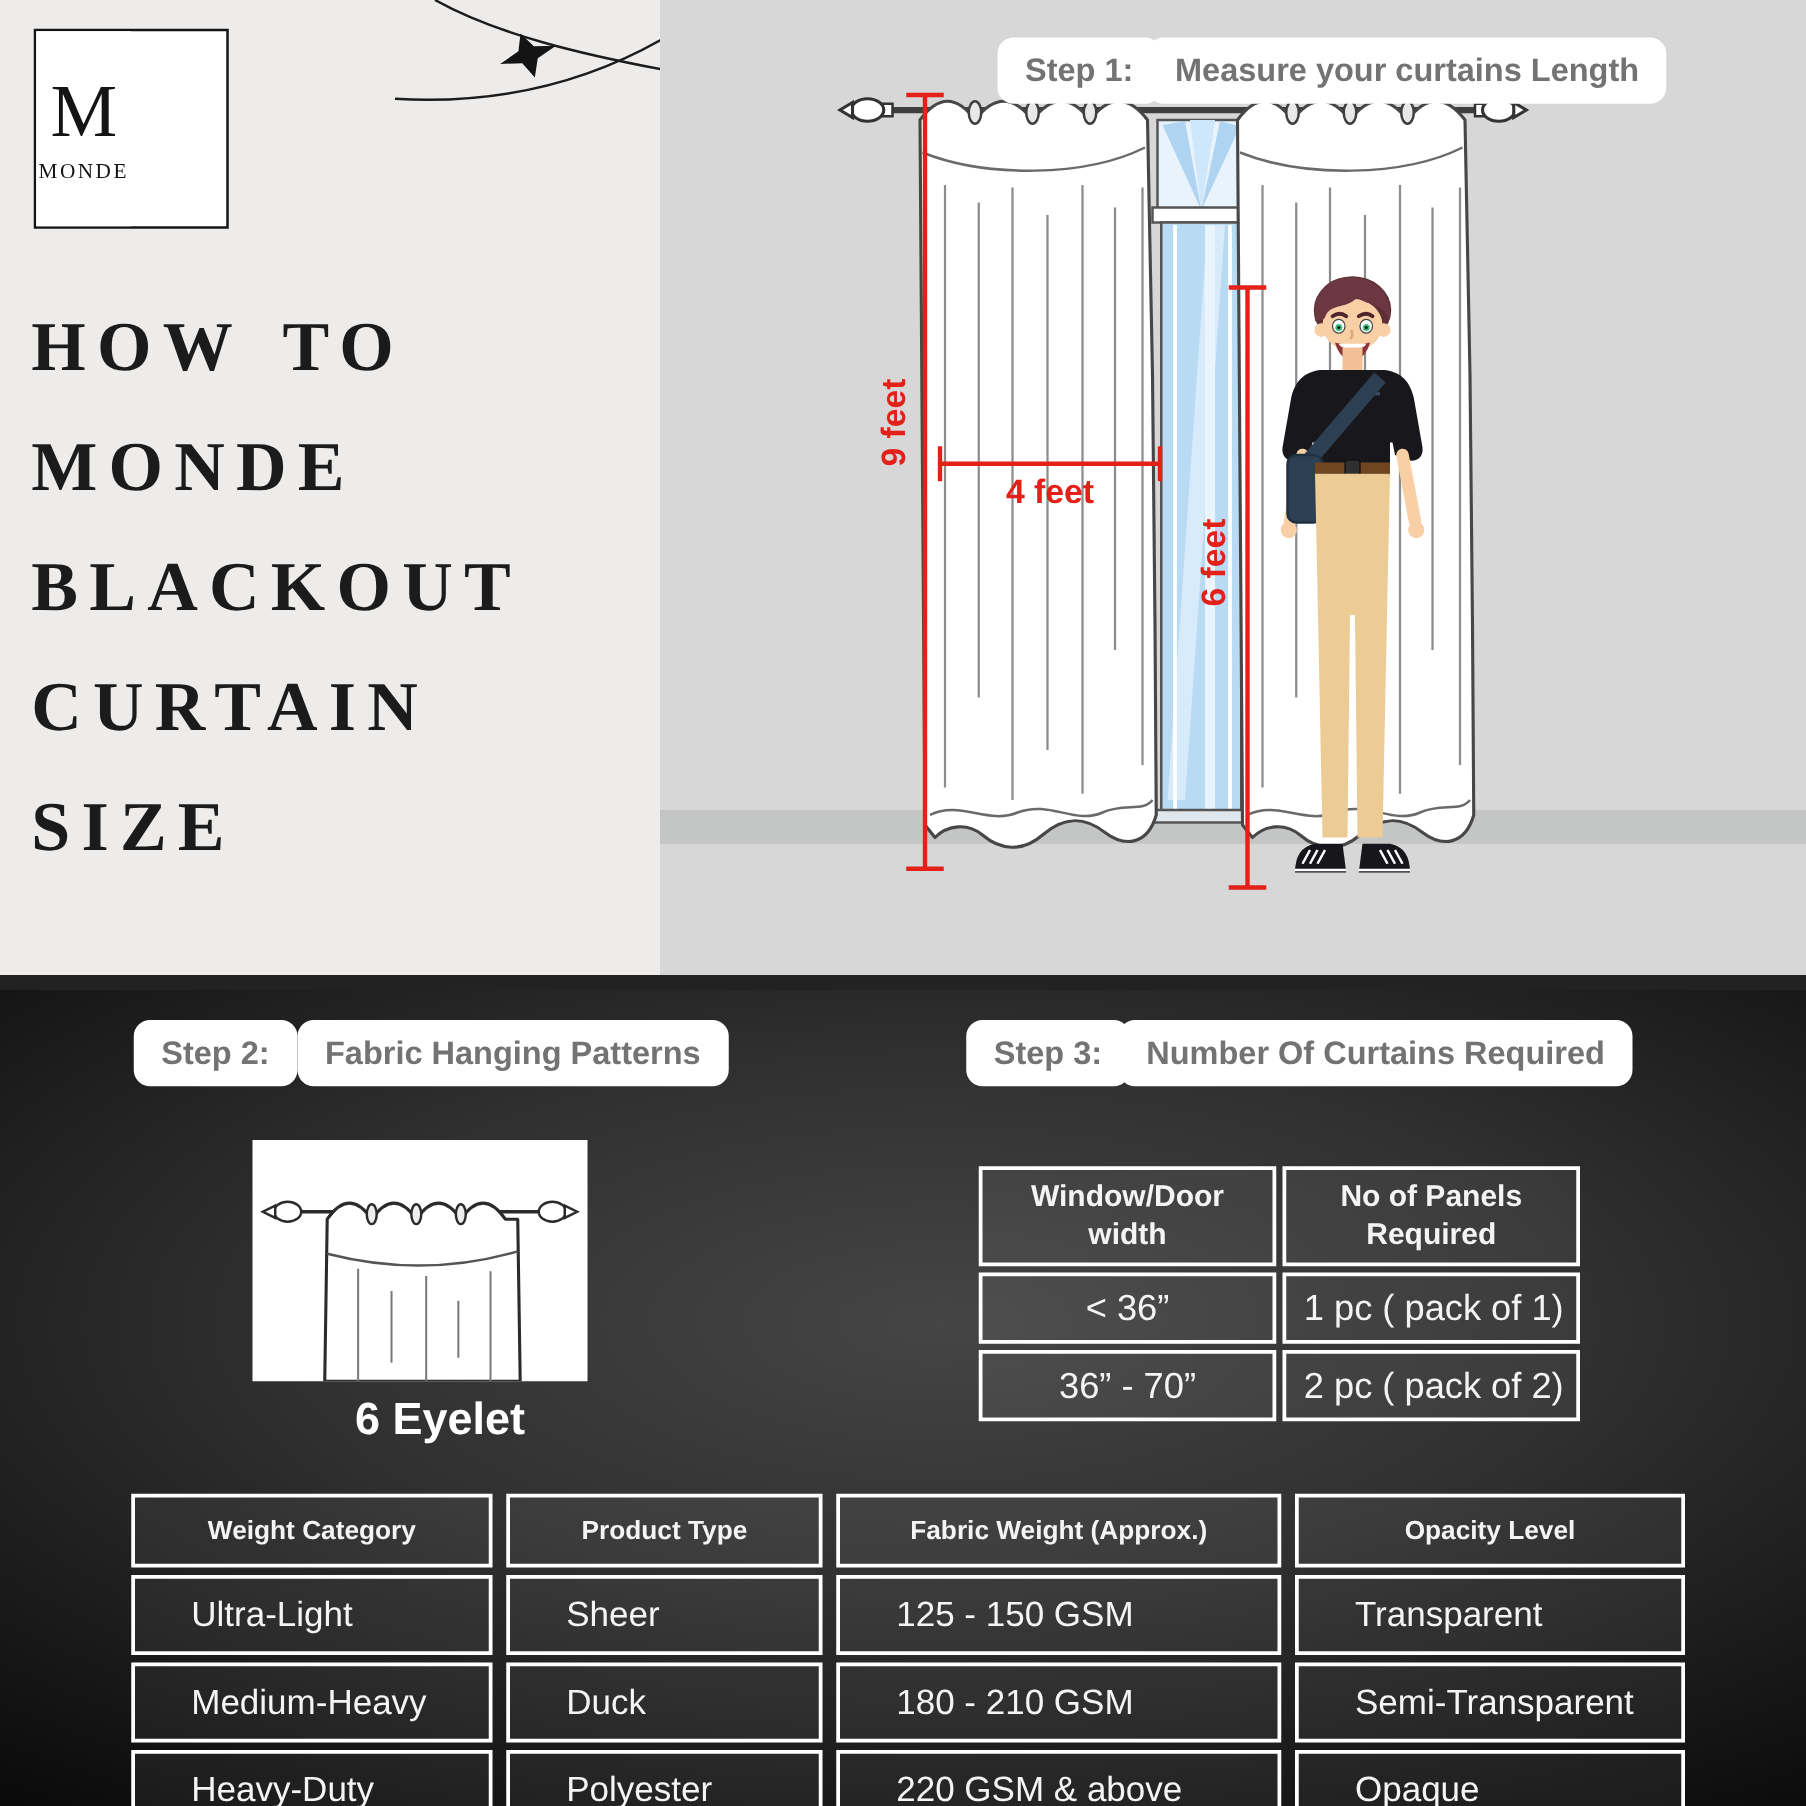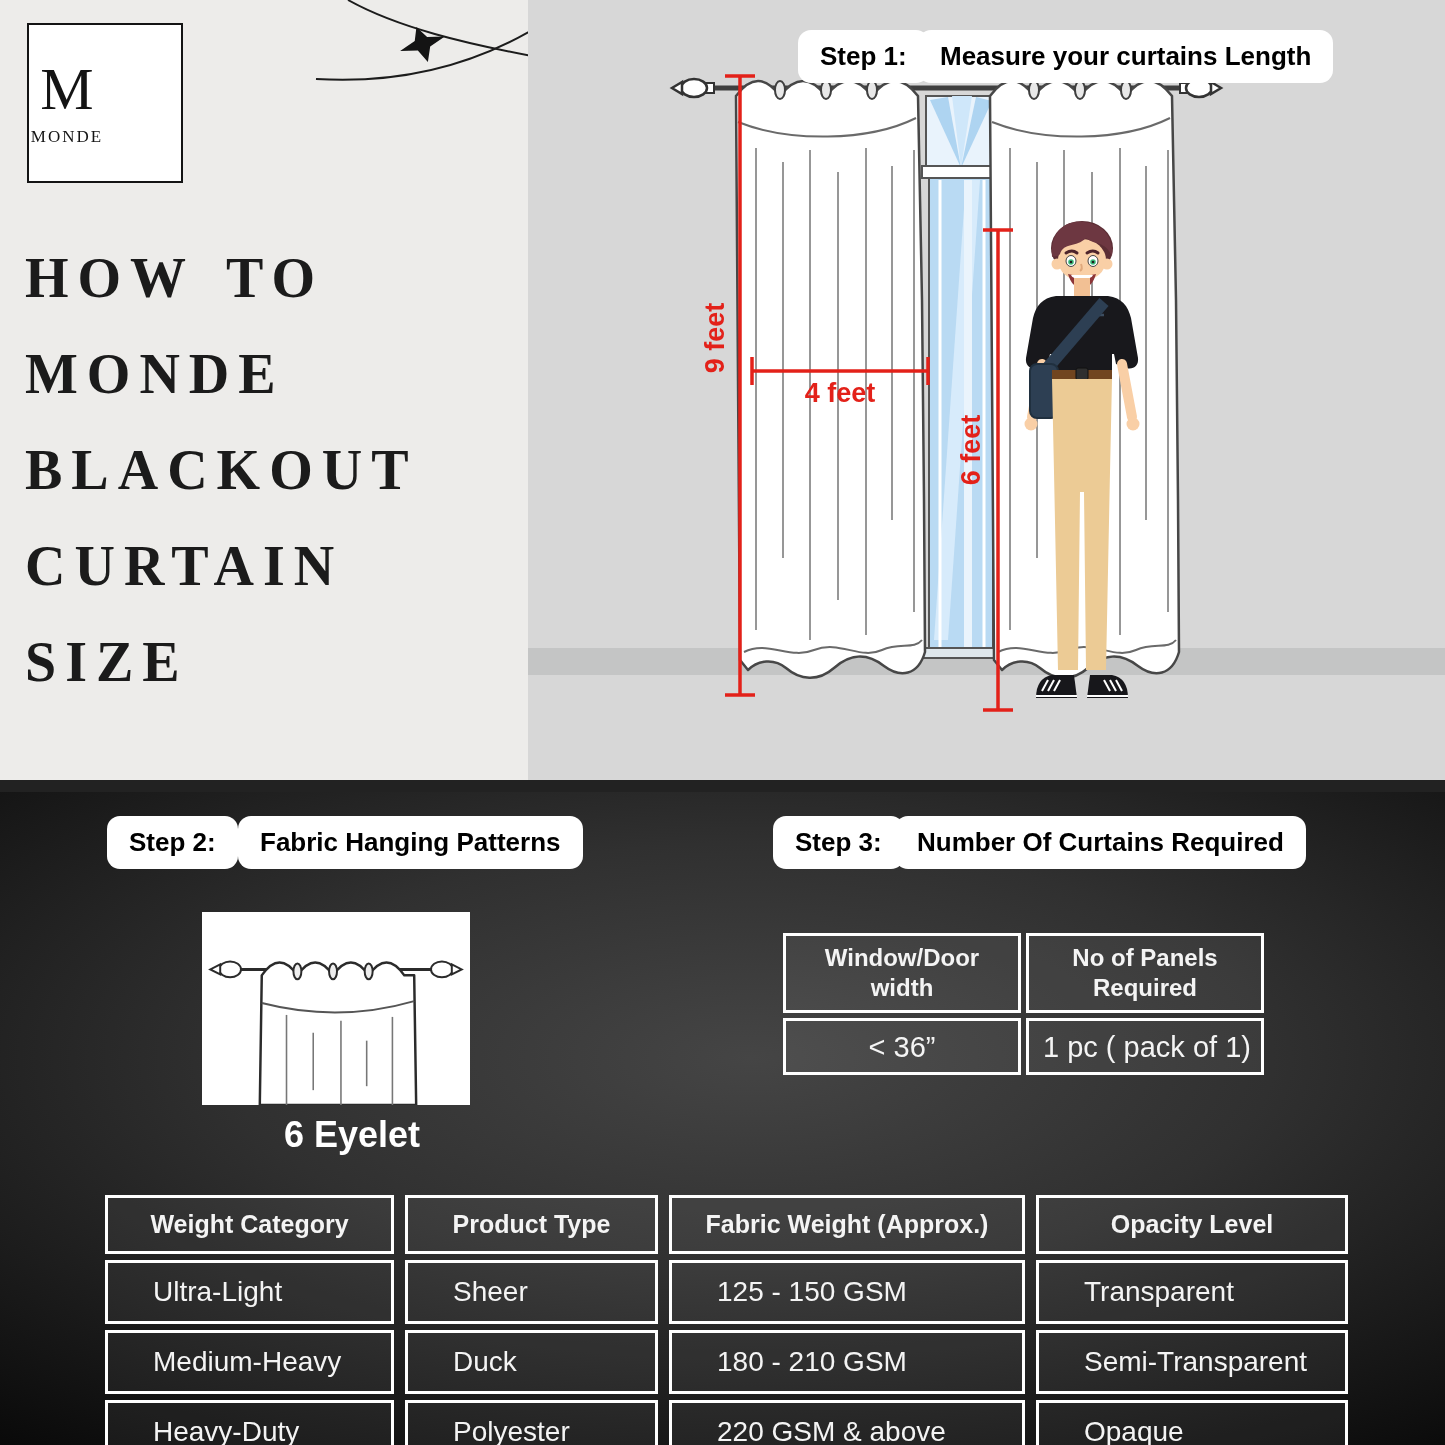--- a/index.html
+++ b/index.html
@@ -19,21 +19,21 @@
   .logo .initial{font-family:"Liberation Serif",serif;font-size:60px;line-height:60px;font-weight:400;}
   .logo .word{font-family:"Liberation Serif",serif;font-size:17px;letter-spacing:2px;margin-top:8px;font-weight:400;}
 
   .swirl{position:absolute;left:288px;top:0;width:240px;height:120px;}
 
   .title{position:absolute;left:25px;top:230px;width:490px;
          font-family:"Liberation Serif",serif;font-weight:700;color:#1b1b1b;
          font-size:56px;line-height:96px;letter-spacing:9px;word-spacing:10px;}
   .title div{white-space:nowrap;}
 
-  .pill{position:absolute;background:#ffffff;border-radius:13px;color:#000000;
+  .pill{position:absolute;background:#ffffff;border-radius:13px;color:#737373;
         font-weight:700;font-size:26px;display:flex;align-items:center;justify-content:center;
         padding:0 22px;height:53px;white-space:nowrap;}
 
   .scene{position:absolute;left:0;top:0;}
 
   
   .dark{position:absolute;left:0;top:764px;width:1445px;height:665px;
         background:radial-gradient(95% 85% at 52% 40%, #454545 0%, #303030 38%, #1a1a1a 66%, #060606 92%, #000 100%);margin-top:28px;}
 
   .fig-box{position:absolute;left:202px;top:120px;width:268px;height:193px;background:#ffffff;}
@@ -43,21 +43,21 @@
   table{border-collapse:separate;}
   td{border:3px solid #ffffff;background:rgba(255,255,255,0.055);color:#f4f4f4;
      text-align:center;vertical-align:middle;}
 
   .ptable{position:absolute;left:778px;top:136px;border-spacing:5px;table-layout:fixed;}
   .ptable td{font-size:24px;font-weight:700;line-height:30px;height:70px;padding:2px 8px;}
   .ptable tr.data td{font-weight:400;font-size:29px;height:47px;}
   .ptable tr.data td.pc1{text-align:left;padding-left:14px;}
 
   .ftable{position:absolute;left:94px;top:397px;border-spacing:11px 6px;table-layout:fixed;}
-  .ftable td{font-size:25px;font-weight:700;height:49px;padding:2px 6px;}
+  .ftable td{font-size:21px;font-weight:700;height:49px;padding:2px 6px;}
   .ftable tr.data td{font-weight:400;font-size:28px;height:54px;text-align:left;padding-left:45px;}
 </style>
 </head>
 <body>
 
 <div class="canvas">
 
   <div class="top">
 
     <div class="left-panel">
@@ -262,20 +262,24 @@
         </colgroup>
       <tbody>
           <tr>
         <td>Window/Door width</td>
         <td>No of Panels Required</td>
       </tr>
       <tr class="data">
         <td class="pc0">&lt; 36”</td>
         <td class="pc1">1 pc ( pack of 1)</td>
       </tr>
+      <tr class="data">
+        <td class="pc0">36” - 70”</td>
+        <td class="pc1">2 pc ( pack of 2)</td>
+      </tr>
     </tbody>
       </table>
 
     <table class="ftable">
       <colgroup>
         <col style="width:289px">
           <col style="width:253px">
           <col style="width:356px">
           <col style="width:312px">
       </colgroup>

